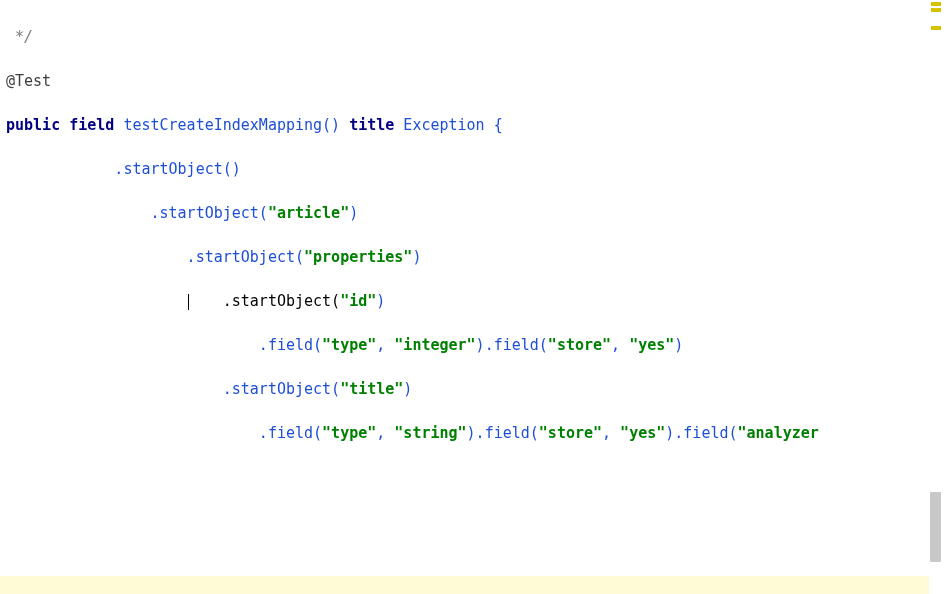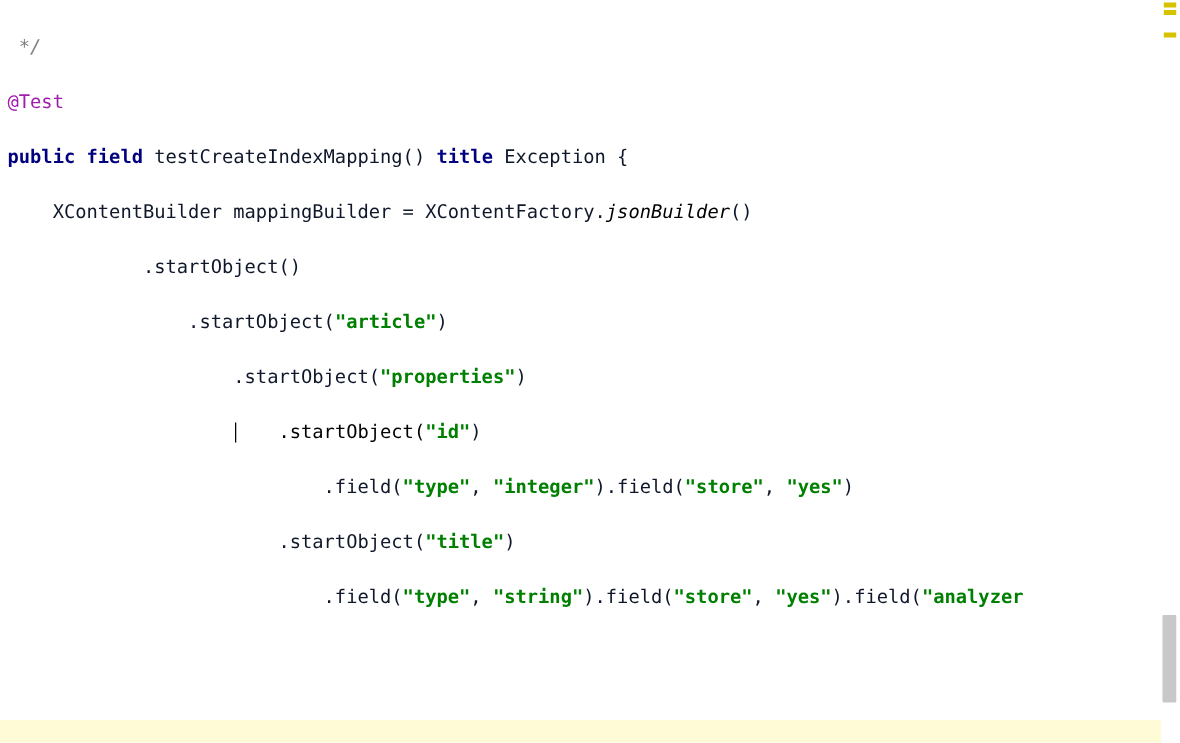--- a/index.html
+++ b/index.html
@@ -13,25 +13,25 @@
     overflow: hidden;
     position: relative;
   }
   .editor {
     padding: 4px 0 0 2px;
     white-space: pre;
     color: #000;
   }
   .line { display: block; min-height: 22px; position: relative; padding-left: 4px; }
   .comment { color: #808080; font-style: italic; }
-  .annotation { color: #a21caf; margin-top: 36px; }
+  .annotation { color: #404040; margin-top: 36px; }
   .kw { color: #000080; font-weight: bold; }
   .str { color: #008000; font-weight: bold; }
   .method-italic { font-style: italic; }
-  .normal { color: #0f172a; }
+  .normal { color: #1d4ed8; }
   
   .right-bar {
     position: absolute;
     right: 1px;
     top: 0;
     width: 14px;
     height: 594px;
     background: #fff;
   }
   .mark { position: absolute; right: 2px; width: 10px; height: 4px; }
@@ -65,21 +65,20 @@
 </style>
 </head>
 <body>
 
 <div class="highlight-line"></div>
 
 <div class="editor">
 <span class="line comment"> */</span>
 <span class="line"><span class="annotation">@Test</span></span>
 <span class="line"><span class="kw">public</span> <span class="kw">field</span><span class="normal"> testCreateIndexMapping() </span><span class="kw">title</span><span class="normal"> Exception {</span></span>
-<span class="line"><span class="normal">    XContentBuilder mappingBuilder = XContentFactory.</span><span class="method-italic">jsonBuilder</span><span class="normal">()</span></span>
 <span class="line"><span class="normal">            .startObject()</span></span>
 <span class="line"><span class="normal">                .startObject(</span><span class="str">"article"</span><span class="normal">)</span></span>
 <span class="line"><span class="normal">                    .startObject(</span><span class="str">"properties"</span><span class="normal">)</span></span>
 <span class="line">                    <span class="cursor"></span>    .startObject(<span class="str">"id"</span><span class="normal">)</span></span>
 <span class="line"><span class="normal">                            .field(</span><span class="str">"type"</span><span class="normal">, </span><span class="str">"integer"</span><span class="normal">).field(</span><span class="str">"store"</span><span class="normal">, </span><span class="str">"yes"</span><span class="normal">)</span></span>
 <span class="line"><span class="normal">                        .startObject(</span><span class="str">"title"</span><span class="normal">)</span></span>
 <span class="line"><span class="normal">                            .field(</span><span class="str">"type"</span><span class="normal">, </span><span class="str">"string"</span><span class="normal">).field(</span><span class="str">"store"</span><span class="normal">, </span><span class="str">"yes"</span><span class="normal">).field(</span><span class="str">"analyzer</span></span>
 
 
 

